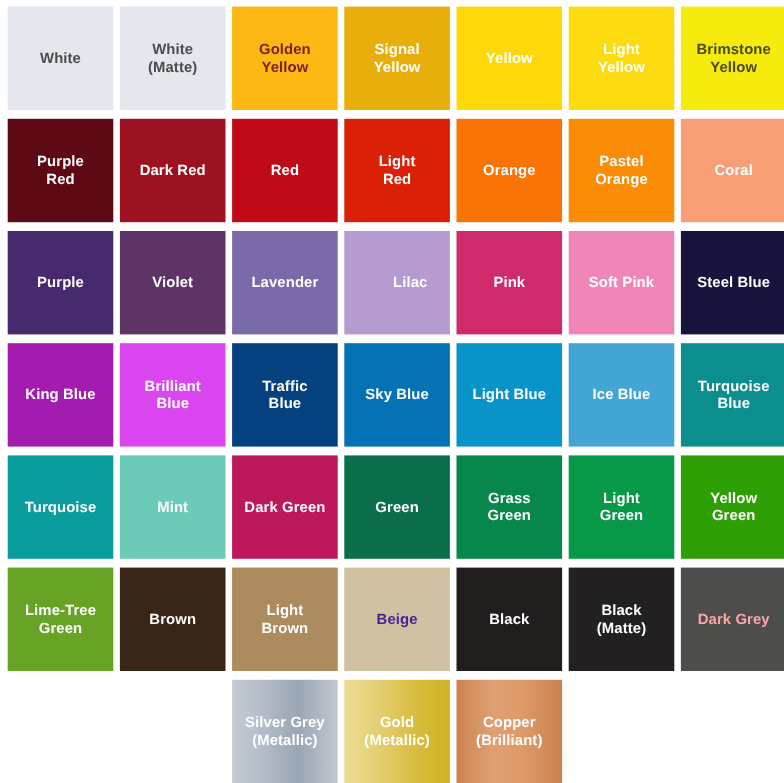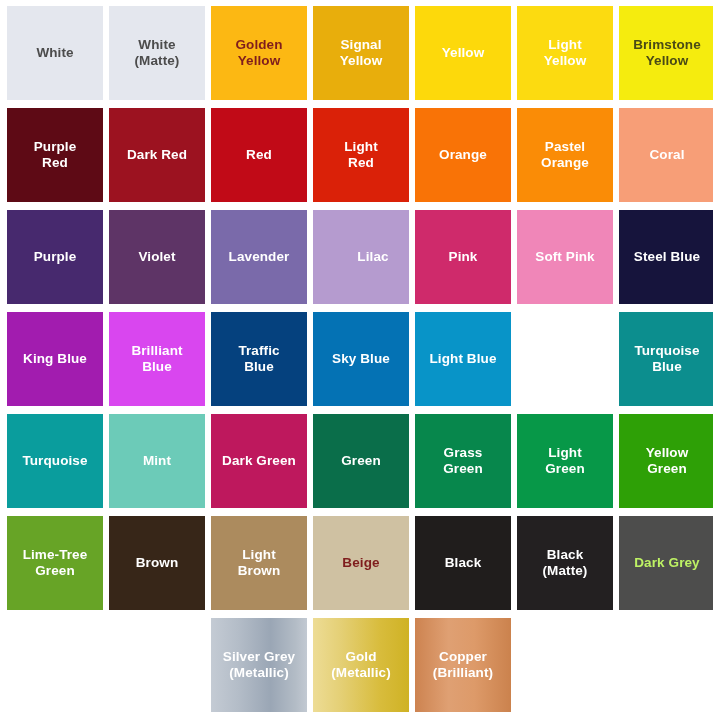--- a/index.html
+++ b/index.html
@@ -133,20 +133,23 @@
     <div class="swatch" style="grid-area: 4 / 3; background: rgb(5, 65, 126);">
       <span class="swatch-label" style="color: rgb(255, 255, 255);">Traffic
 Blue</span>
     </div>
     <div class="swatch" style="grid-area: 4 / 4; background: rgb(4, 114, 180);">
       <span class="swatch-label" style="color: rgb(255, 255, 255);">Sky Blue</span>
     </div>
     <div class="swatch" style="grid-area: 4 / 5; background: rgb(8, 148, 200);">
       <span class="swatch-label" style="color: rgb(255, 255, 255);">Light Blue</span>
     </div>
+    <div class="swatch" style="grid-area: 4 / 6; background: rgb(67, 165, 211);">
+      <span class="swatch-label" style="color: rgb(255, 255, 255);">Ice Blue</span>
+    </div>
     <div class="swatch" style="grid-area: 4 / 7; background: rgb(12, 142, 142);">
       <span class="swatch-label" style="color: rgb(255, 255, 255);">Turquoise
 Blue</span>
     </div>
     <div class="swatch" style="grid-area: 5 / 1; background: rgb(10, 157, 157);">
       <span class="swatch-label" style="color: rgb(255, 255, 255);">Turquoise</span>
     </div>
     <div class="swatch" style="grid-area: 5 / 2; background: rgb(108, 203, 184);">
       <span class="swatch-label" style="color: rgb(255, 255, 255);">Mint</span>
     </div>
@@ -173,31 +176,31 @@
 Green</span>
     </div>
     <div class="swatch" style="grid-area: 6 / 2; background: rgb(55, 38, 24);">
       <span class="swatch-label" style="color: rgb(255, 255, 255);">Brown</span>
     </div>
     <div class="swatch" style="grid-area: 6 / 3; background: rgb(172, 139, 94);">
       <span class="swatch-label" style="color: rgb(255, 255, 255);">Light
 Brown</span>
     </div>
     <div class="swatch" style="grid-area: 6 / 4; background: rgb(207, 193, 162);">
-      <span class="swatch-label" style="color: #7f1d1d;">Beige</span>
+      <span class="swatch-label" style="color: #4c1d95;">Beige</span>
     </div>
     <div class="swatch" style="grid-area: 6 / 5; background: rgb(32, 29, 28);">
       <span class="swatch-label" style="color: rgb(255, 255, 255);">Black</span>
     </div>
     <div class="swatch" style="grid-area: 6 / 6; background: rgb(35, 32, 33);">
       <span class="swatch-label" style="color: rgb(255, 255, 255);">Black
 (Matte)</span>
     </div>
     <div class="swatch" style="grid-area: 6 / 7; background: rgb(77, 77, 76);">
-      <span class="swatch-label" style="color: #bef264;">Dark Grey</span>
+      <span class="swatch-label" style="color: #fca5a5;">Dark Grey</span>
     </div>
     <div class="swatch" style="grid-area: 7 / 3; background: linear-gradient(to right, rgb(196, 203, 212) 0%, rgb(180, 189, 200) 28%, rgb(154, 166, 181) 62%, rgb(179, 188, 198) 88%, rgb(194, 201, 210) 100%);">
       <span class="swatch-label" style="color: rgb(255, 255, 255);">Silver Grey
 (Metallic)</span>
     </div>
     <div class="swatch" style="grid-area: 7 / 4; background: linear-gradient(to right, rgb(237, 220, 149) 0%, rgb(228, 207, 116) 30%, rgb(216, 188, 60) 70%, rgb(207, 178, 36) 100%);">
       <span class="swatch-label" style="color: rgb(255, 255, 255);">Gold
 (Metallic)</span>
     </div>
     <div class="swatch" style="grid-area: 7 / 5; background: linear-gradient(to right, rgb(205, 131, 80) 0%, rgb(223, 160, 115) 35%, rgb(221, 154, 105) 62%, rgb(203, 130, 77) 100%);">

